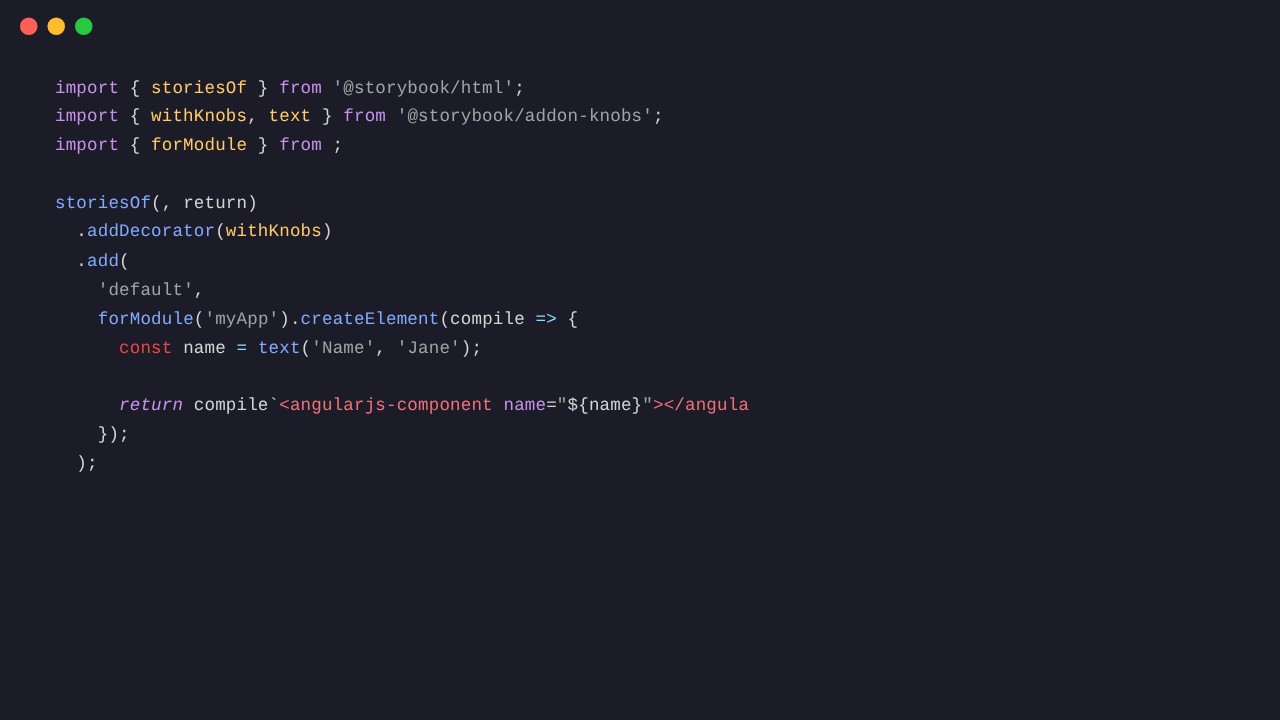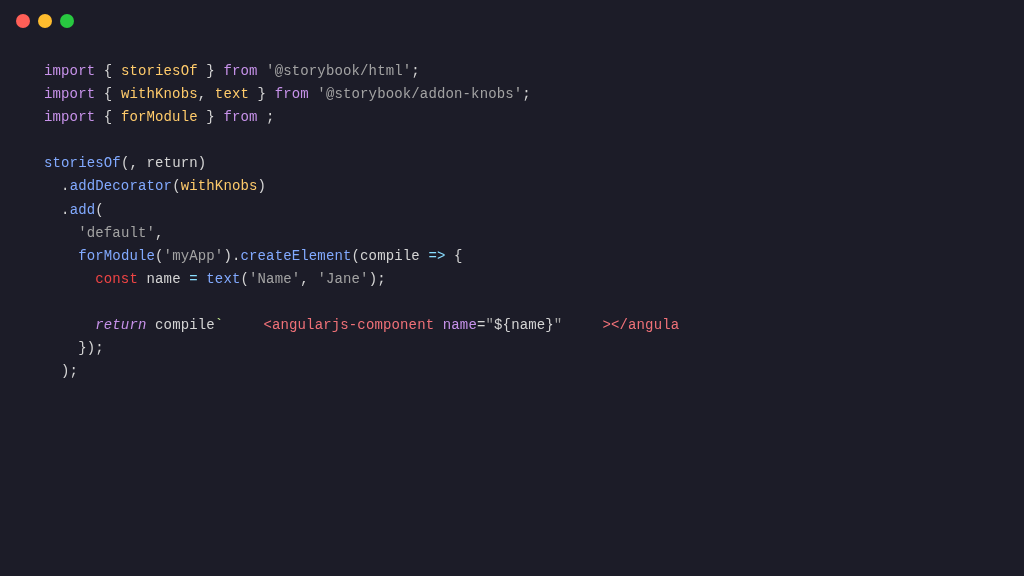--- a/index.html
+++ b/index.html
@@ -71,21 +71,21 @@
     
     .kw-import { color: #c792ea; } 
     .kw-from { color: #c792ea; text-align: center; }
     .kw-const { color: #ef4444; }
     .kw-return { color: #c792ea; font-style: italic; }
     .fn-name { color: #82aaff; } 
     .string { color: #a3a3a3; } 
     .plain { color: #d4d4d4; }
     .yellow-id { color: #ffcb6b; } 
     .arrow { color: #89ddff; }
-    .tag { color: #f07178; margin-left: 40px; }
+    .tag { color: #f07178; }
     .attr { color: #c792ea; }
     .equals { color: #89ddff; }
     .tick { color: #c3e88d; }
   </style>
 </head>
 <body>
 
 <div class="window">
   <div class="title-bar">
     <span class="traffic-light traffic-close"></span>

